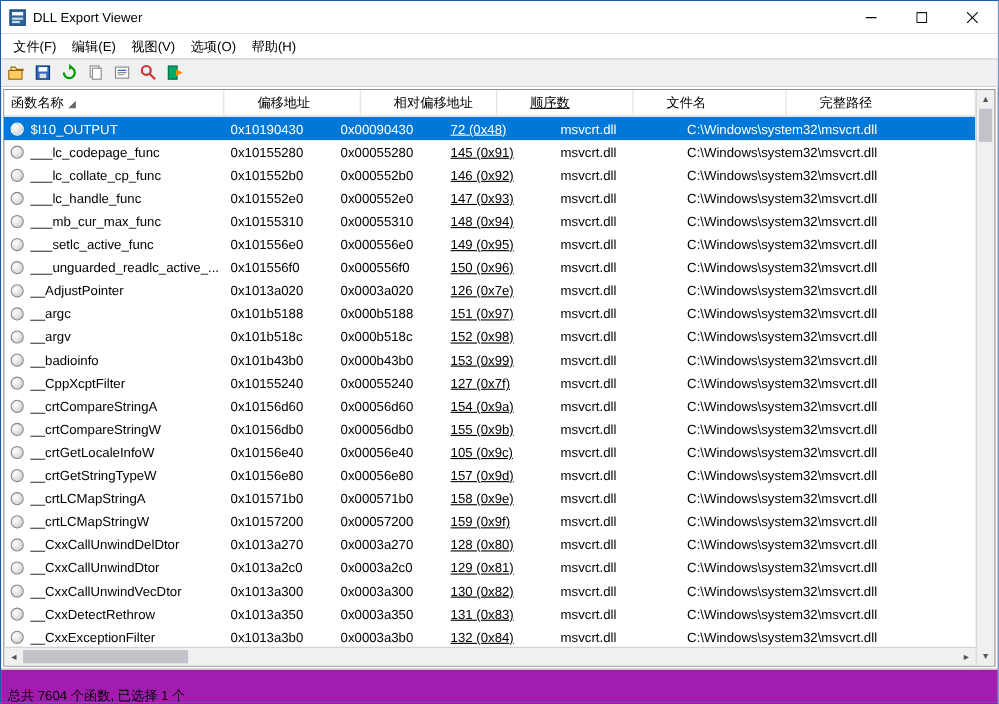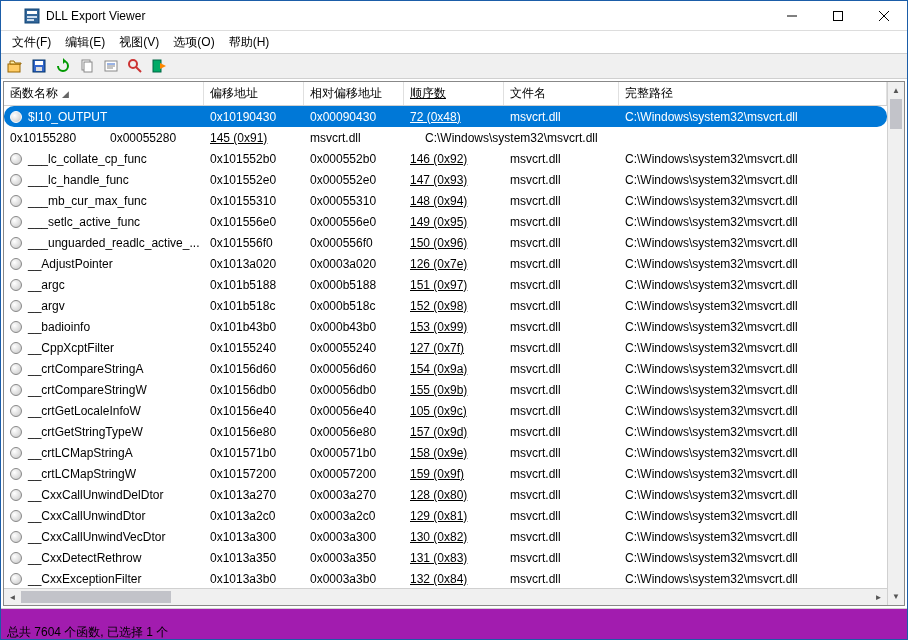--- a/index.html
+++ b/index.html
@@ -1,38 +1,38 @@
 <!DOCTYPE html>
 <html><head>
 <meta charset="utf-8">
 <style>
   * { box-sizing: border-box; margin: 0; padding: 0; }
   body { font-family: "Segoe UI", "Microsoft YaHei", Tahoma, sans-serif; font-size: 12px; background: #fff; color: #000; }
   .window { width: 908px; height: 640px; border: 1px solid #1b5da8; display: flex; flex-direction: column; background: #fff; }
   
-  .titlebar { height: 30px; display: flex; align-items: center; padding-left: 23px; background: #fff; border-bottom: 1px solid #ddd; }
+  .titlebar { height: 30px; display: flex; align-items: center; padding-left: 7px; background: #fff; border-bottom: 1px solid #ddd; }
   .titlebar .app-icon { width: 16px; height: 16px; margin-right: 6px; }
   .titlebar .title { font-size: 12px; flex: 1; }
   .win-btns { display: flex; height: 100%; }
   .win-btn { width: 46px; display: flex; align-items: center; justify-content: center; font-family: Arial, sans-serif; }
   .win-btn svg { display: block; }
   
   .menubar { height: 22px; display: flex; align-items: center; padding: 0 4px; background: #fff; }
   .menu-item { padding: 19px 7px; cursor: default; }
   
   .toolbar { height: 26px; display: flex; align-items: center; padding: 2px 4px; gap: 4px; background: #f0f0f0; border-top: 1px solid #d0d0d0; border-bottom: 1px solid #d0d0d0; }
   .tool-btn { width: 20px; height: 20px; display: flex; align-items: center; justify-content: center; }
   
   .content { flex: 1; display: flex; flex-direction: column; border: 1px solid #888; margin: 2px; position: relative; min-height: 0; }
-  .grid-header { display: flex; background: #fff; border-bottom: 1px solid #d0d0d0; height: 24px; flex-shrink: 0; }
+  .grid-header { display: flex; background: #fff; border-bottom: 1px solid #d0d0d0; height: 24px; flex-shrink: 0; gap: 24px; }
   .grid-header .col { padding: 4px 6px; border-right: 1px solid #e0e0e0; font-size: 12px; white-space: nowrap; overflow: hidden; display: flex; align-items: center; }
   .sort-ind { margin-left: 4px; font-size: 9px; color: #666; }
   .grid-body { flex: 1; overflow: auto; }
   .row { display: flex; height: 21px; align-items: center; border-bottom: 0px solid transparent; }
-  .row.selected { background: #0078d7; color: #fff; border-radius: 10px; }
+  .row.selected { background: #0078d7; color: #fff; }
   .row .cell { padding: 2px 6px; white-space: nowrap; overflow: hidden; font-size: 12px; }
   .col-name { width: 200px; display: flex; align-items: center; }
   .col-addr { width: 100px; }
   .col-rva  { width: 100px; }
   .col-ord  { width: 100px; text-decoration: underline; }
   .col-file { width: 115px; }
   .col-path { flex: 1; }
   .row-icon { width: 12px; height: 12px; border-radius: 50%; border: 1px solid #888; margin-right: 6px; flex-shrink: 0; background: radial-gradient(circle at 35% 35%, #fff 0%, #ddd 60%, #bbb 100%); }
   .row.selected .row-icon { border-color: #fff; }
   
@@ -160,20 +160,24 @@
                 <span class="row-icon"></span>
                 <span>$I10_OUTPUT</span>
               </div>
               <div class="cell col-addr">0x10190430</div>
               <div class="cell col-rva">0x00090430</div>
               <div class="cell col-ord">72 (0x48)</div>
               <div class="cell col-file">msvcrt.dll</div>
               <div class="cell col-path">C:\Windows\system32\msvcrt.dll</div>
             </div>
             <div class="row">
+              <div class="cell col-name">
+                <span class="row-icon"></span>
+                <span>___lc_codepage_func</span>
+              </div>
               <div class="cell col-addr">0x10155280</div>
               <div class="cell col-rva">0x00055280</div>
               <div class="cell col-ord">145 (0x91)</div>
               <div class="cell col-file">msvcrt.dll</div>
               <div class="cell col-path">C:\Windows\system32\msvcrt.dll</div>
             </div>
             <div class="row">
               <div class="cell col-name">
                 <span class="row-icon"></span>
                 <span>___lc_collate_cp_func</span>

